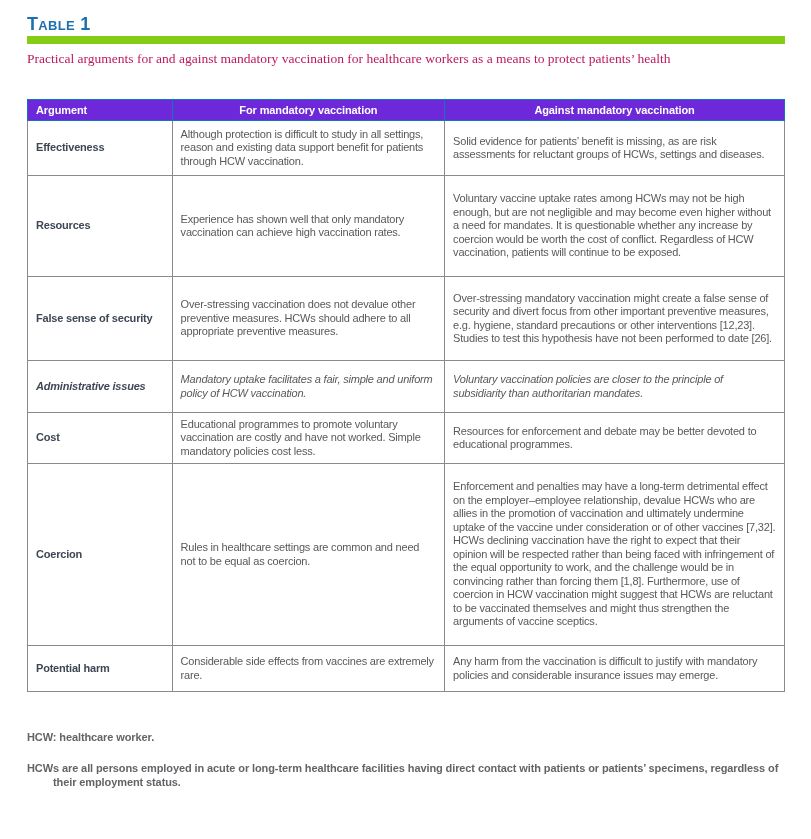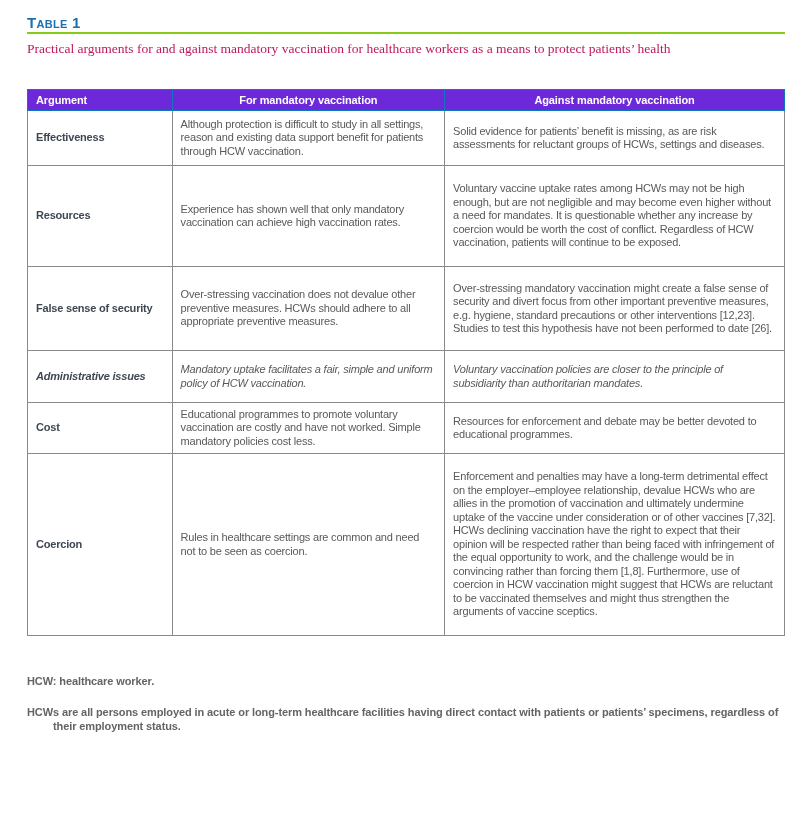--- a/index.html
+++ b/index.html
@@ -8,27 +8,27 @@
     width: 811px; height: 839px;
     font-family: "Liberation Sans", sans-serif;
     overflow: hidden;
   }
   .page {
     width: 811px; height: 839px;
     padding: 14px 26px 0 27px;
   }
   
   .table-label {
-    font-size: 15px;
+    font-size: 18px;
     font-weight: bold;
     font-variant: small-caps;
     letter-spacing: 0.3px;
     color: #1d70b0;
     padding-bottom: 1px;
-    border-bottom: 2px solid #84cc16;
+    border-bottom: 8px solid #84cc16;
   }
   .table-title {
     margin-top: 7px;
     font-family: "Liberation Serif", serif;
     font-size: 13.5px;
     color: #be185d;
   }
   
   table.args {
     margin-top: 32px;
@@ -128,22 +128,27 @@
         <td>Mandatory uptake facilitates a fair, simple and uniform policy of HCW vaccination.</td>
         <td>Voluntary vaccination policies are closer to the principle of subsidiarity than authoritarian mandates.</td>
       </tr>
       <tr class="r4">
         <td class="arg">Cost</td>
         <td>Educational programmes to promote voluntary vaccination are costly and have not worked. Simple mandatory policies cost less.</td>
         <td>Resources for enforcement and debate may be better devoted to educational programmes.</td>
       </tr>
       <tr class="r5">
         <td class="arg">Coercion</td>
-        <td>Rules in healthcare settings are common and need not to be seen as coercion.</td>
+        <td>Rules in healthcare settings are common and need not to be equal as coercion.</td>
         <td>Enforcement and penalties may have a long-term detrimental effect on the employer–employee relationship, devalue HCWs who are allies in the promotion of vaccination and ultimately undermine uptake of the vaccine under consideration or of other vaccines [7,32]. HCWs declining vaccination have the right to expect that their opinion will be respected rather than being faced with infringement of the equal opportunity to work, and the challenge would be in convincing rather than forcing them [1,8]. Furthermore, use of coercion in HCW vaccination might suggest that HCWs are reluctant to be vaccinated themselves and might thus strengthen the arguments of vaccine sceptics.</td>
+      </tr>
+      <tr class="r7">
+        <td class="arg">Potential harm</td>
+        <td>Considerable side effects from vaccines are extremely rare.</td>
+        <td>Any harm from the vaccination is difficult to justify with mandatory policies and considerable insurance issues may emerge.</td>
       </tr>
     </tbody>
   </table>
 
   <div class="footnotes">
     <p class="footnote">HCW: healthcare worker.</p>
     <p class="footnote hanging">HCWs are all persons employed in acute or long-term healthcare facilities having direct contact with patients or patients’ specimens, regardless of their employment status.</p>
   </div>
 
 </div>

